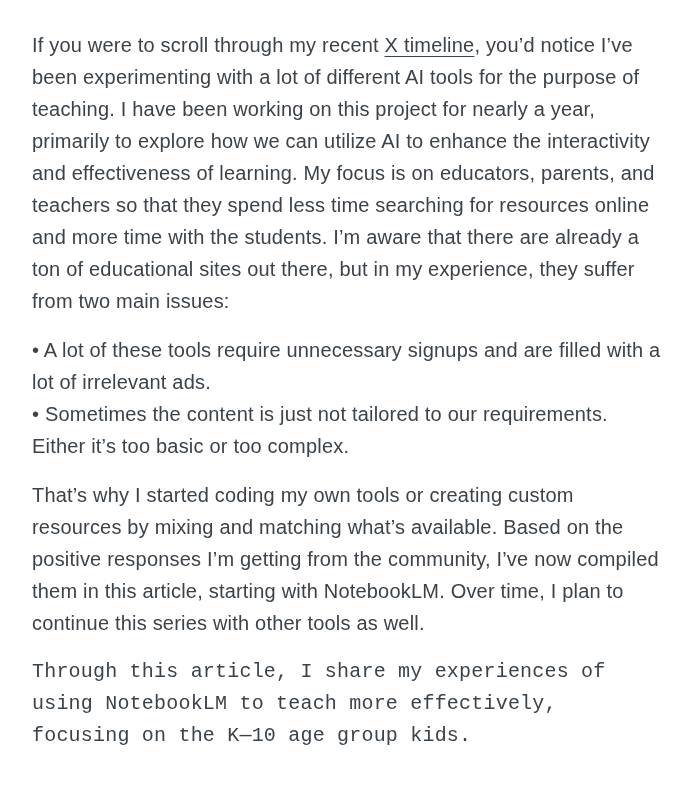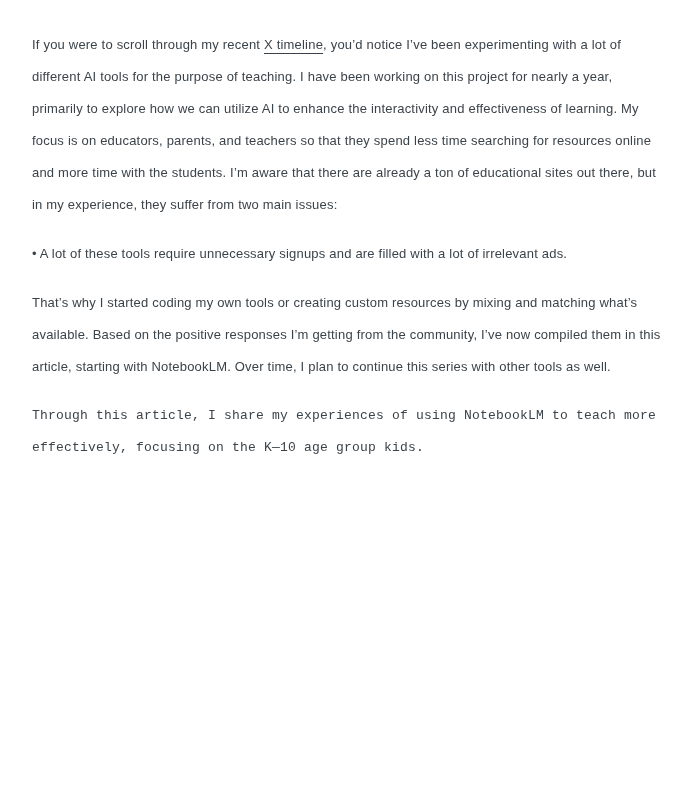--- a/index.html
+++ b/index.html
@@ -7,21 +7,21 @@
     padding: 0;
     background: #ffffff;
   }
   .article {
     width: 695px;
     min-height: 792px;
     box-sizing: border-box;
     padding: 29px 32px 40px 32px;
     color: #3b434a;
     font-family: "Liberation Sans", sans-serif;
-    font-size: 13px;
+    font-size: 20px;
     line-height: 32px;
     letter-spacing: 0.2px;
   }
   .article p {
     margin: 0 0 17px 0;
   }
   .article p:last-child {
     margin-bottom: 0;
     font-family: Liberation Mono, monospace;
   }
@@ -38,19 +38,20 @@
 </style>
 </head>
 <body>
 
 <main class="article">
 
   <p><span>If you were to scroll through my recent </span><a class="inline-link" href="#">X timeline</a><span>, you’d notice I’ve been experimenting with a lot of different AI tools for the purpose of teaching. I have been working on this project for nearly a year, primarily to explore how we can utilize AI to enhance the interactivity and effectiveness of learning. My focus is on educators, parents, and teachers so that they spend less time searching for resources online and more time with the students. I’m aware that there are already a ton of educational sites out there, but in my experience, they suffer from two main issues:</span></p>
 
   <p>
     <span class="bullet-line">• A lot of these tools require unnecessary signups and are filled with a lot of irrelevant ads.</span>
+    <span class="bullet-line">• Sometimes the content is just not tailored to our requirements. Either it’s too basic or too complex.</span>
   </p>
 
   <p>That’s why I started coding my own tools or creating custom resources by mixing and matching what’s available. Based on the positive responses I’m getting from the community, I’ve now compiled them in this article, starting with NotebookLM. Over time, I plan to continue this series with other tools as well.</p>
 
   <p>Through this article, I share my experiences of using NotebookLM to teach more effectively, focusing on the K—10 age group kids.</p>
 
 </main>
 
 </body></html>

